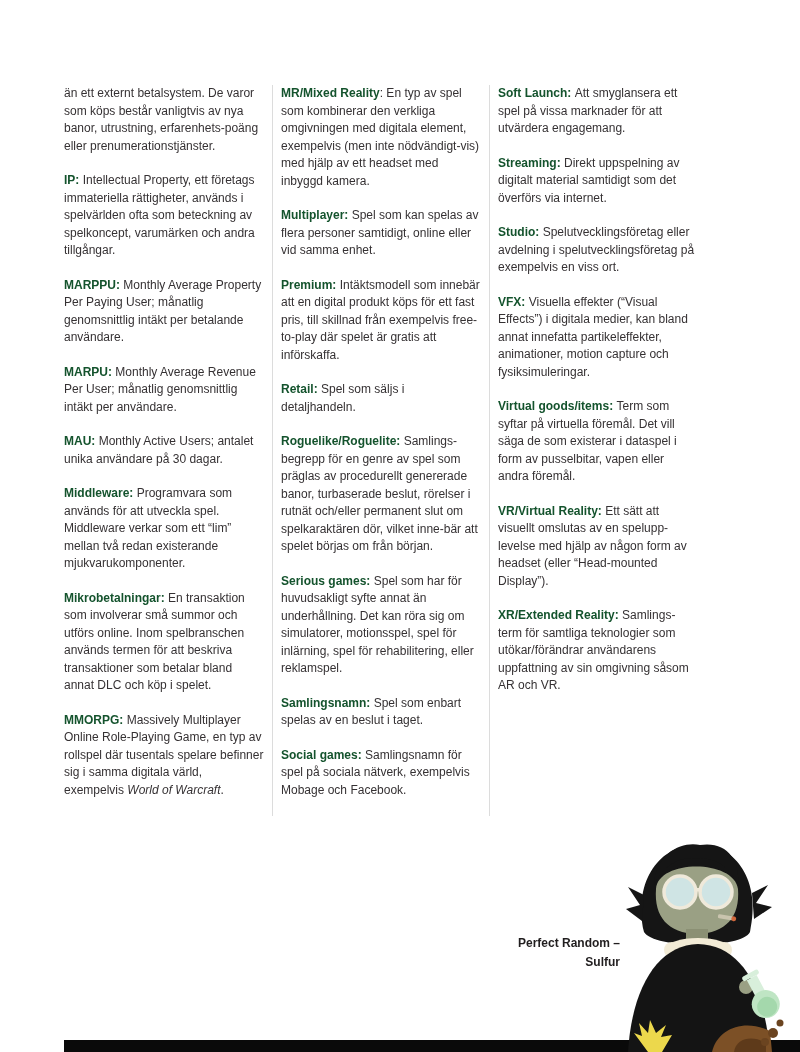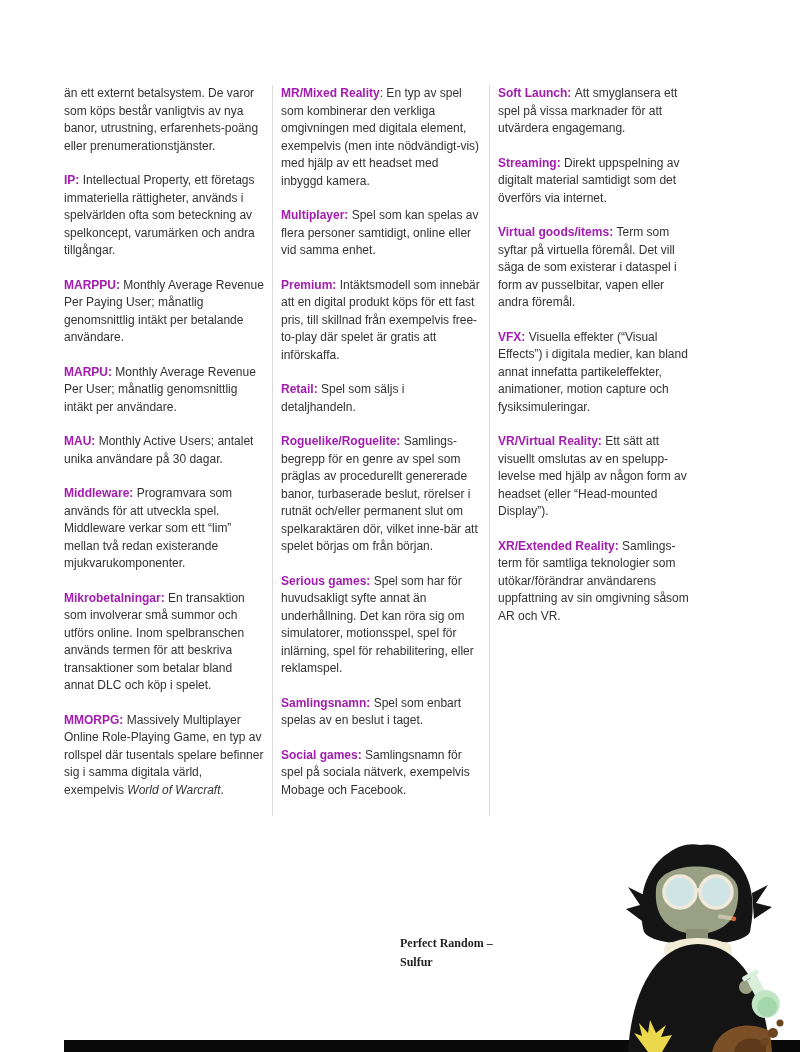--- a/index.html
+++ b/index.html
@@ -23,33 +23,32 @@
     width: 200px;
     font-size: 12px;
     line-height: 17.5px;
   }
   .col-divider {
     width: 1px;
     background: #dcdcdc;
     margin: 0 8px;
   }
   .entry { margin: 0 0 17px 0; }
-  .seg-b { font-weight: bold; color: #a21caf; }
+  .seg-b { font-weight: bold; color: #14532d; }
   .seg-i { font-style: italic; }
   .caption {
     position: absolute;
     top: 934px;
     right: 180px;
     width: 220px;
-    text-align: left;
+    text-align: right;
     font-weight: bold;
     font-size: 12px;
     line-height: 19px;
     color: #211e1f;
-    font-family: Liberation Serif, serif;
   }
   .bottom-bar {
     position: absolute;
     left: 64px;
     right: 0;
     bottom: 0;
     height: 12px;
     background: #0a0a0a;
     z-index: 1;
   }
@@ -62,21 +61,21 @@
     z-index: 2;
   }
 </style>
 </head>
 <body>
 
 <div class="content">
   <div class="col">
       <p class="entry"><span class="seg-n">än ett externt betalsystem. De varor som köps består vanligtvis av nya banor, utrustning, erfarenhets-poäng eller prenumerationstjänster.</span></p>
       <p class="entry"><span class="seg-b">IP: </span><span class="seg-n">Intellectual Property, ett företags immateriella rättigheter, används i spelvärlden ofta som beteckning av spelkoncept, varumärken och andra tillgångar.</span></p>
-      <p class="entry"><span class="seg-b">MARPPU: </span><span class="seg-n">Monthly Average Revenue Per Paying User; månatlig genomsnittlig intäkt per betalande användare.</span></p>
+      <p class="entry"><span class="seg-b">MARPPU: </span><span class="seg-n">Monthly Average Property Per Paying User; månatlig genomsnittlig intäkt per betalande användare.</span></p>
       <p class="entry"><span class="seg-b">MARPU: </span><span class="seg-n">Monthly Average Revenue Per User; månatlig genomsnittlig intäkt per användare.</span></p>
       <p class="entry"><span class="seg-b">MAU: </span><span class="seg-n">Monthly Active Users; antalet unika användare på 30 dagar.</span></p>
       <p class="entry"><span class="seg-b">Middleware: </span><span class="seg-n">Programvara som används för att utveckla spel. Middleware verkar som ett “lim” mellan två redan existerande mjukvarukomponenter.</span></p>
       <p class="entry"><span class="seg-b">Mikrobetalningar: </span><span class="seg-n">En transaktion som involverar små summor och utförs online. Inom spelbranschen används termen för att beskriva transaktioner som betalar bland annat DLC och köp i spelet.</span></p>
       <p class="entry"><span class="seg-b">MMORPG: </span><span class="seg-n">Massively Multiplayer Online Role-Playing Game, en typ av rollspel där tusentals spelare befinner sig i samma digitala värld, exempelvis </span><span class="seg-i">World of Warcraft</span><span class="seg-n">.</span></p>
     </div>
   <div class="col-divider"></div>
   <div class="col">
       <p class="entry"><span class="seg-b">MR/Mixed Reality</span><span class="seg-n">: En typ av spel som kombinerar den verkliga omgivningen med digitala element, exempelvis (men inte nödvändigt-vis) med hjälp av ett headset med inbyggd kamera.</span></p>
       <p class="entry"><span class="seg-b">Multiplayer: </span><span class="seg-n">Spel som kan spelas av flera personer samtidigt, online eller vid samma enhet.</span></p>
@@ -84,22 +83,23 @@
       <p class="entry"><span class="seg-b">Retail: </span><span class="seg-n">Spel som säljs i detaljhandeln.</span></p>
       <p class="entry"><span class="seg-b">Roguelike/Roguelite: </span><span class="seg-n">Samlings-begrepp för en genre av spel som präglas av procedurellt genererade banor, turbaserade beslut, rörelser i rutnät och/eller permanent slut om spelkaraktären dör, vilket inne-bär att spelet börjas om från början.</span></p>
       <p class="entry"><span class="seg-b">Serious games: </span><span class="seg-n">Spel som har för huvudsakligt syfte annat än underhållning. Det kan röra sig om simulatorer, motionsspel, spel för inlärning, spel för rehabilitering, eller reklamspel.</span></p>
       <p class="entry"><span class="seg-b">Samlingsnamn: </span><span class="seg-n">Spel som enbart spelas av en beslut i taget.</span></p>
       <p class="entry"><span class="seg-b">Social games: </span><span class="seg-n">Samlingsnamn för spel på sociala nätverk, exempelvis Mobage och Facebook.</span></p>
     </div>
   <div class="col-divider"></div>
   <div class="col">
       <p class="entry"><span class="seg-b">Soft Launch: </span><span class="seg-n">Att smyglansera ett spel på vissa marknader för att utvärdera engagemang.</span></p>
       <p class="entry"><span class="seg-b">Streaming: </span><span class="seg-n">Direkt uppspelning av digitalt material samtidigt som det överförs via internet.</span></p>
+      <p class="entry"><span class="seg-b">Studio: </span><span class="seg-n">Spelutvecklingsföretag eller avdelning i spelutvecklingsföretag på exempelvis en viss ort.</span></p>
+      <p class="entry"><span class="seg-b">VFX: </span><span class="seg-n">Visuella effekter (“Visual Effects”) i digitala medier, kan bland annat innefatta partikeleffekter, animationer, motion capture och fysiksimuleringar.</span></p>
       <p class="entry"><span class="seg-b">Virtual goods/items: </span><span class="seg-n">Term som syftar på virtuella föremål. Det vill säga de som existerar i dataspel i form av pusselbitar, vapen eller andra föremål.</span></p>
-      <p class="entry"><span class="seg-b">VFX: </span><span class="seg-n">Visuella effekter (“Visual Effects”) i digitala medier, kan bland annat innefatta partikeleffekter, animationer, motion capture och fysiksimuleringar.</span></p>
       <p class="entry"><span class="seg-b">VR/Virtual Reality: </span><span class="seg-n">Ett sätt att visuellt omslutas av en spelupp-levelse med hjälp av någon form av headset (eller “Head-mounted Display”).</span></p>
       <p class="entry"><span class="seg-b">XR/Extended Reality: </span><span class="seg-n">Samlings-term för samtliga teknologier som utökar/förändrar användarens uppfattning av sin omgivning såsom AR och VR.</span></p>
     </div>
 </div>
 
 <div class="caption">
   <span>Perfect Random –</span><br>
   <span>Sulfur</span>
 </div>
 

